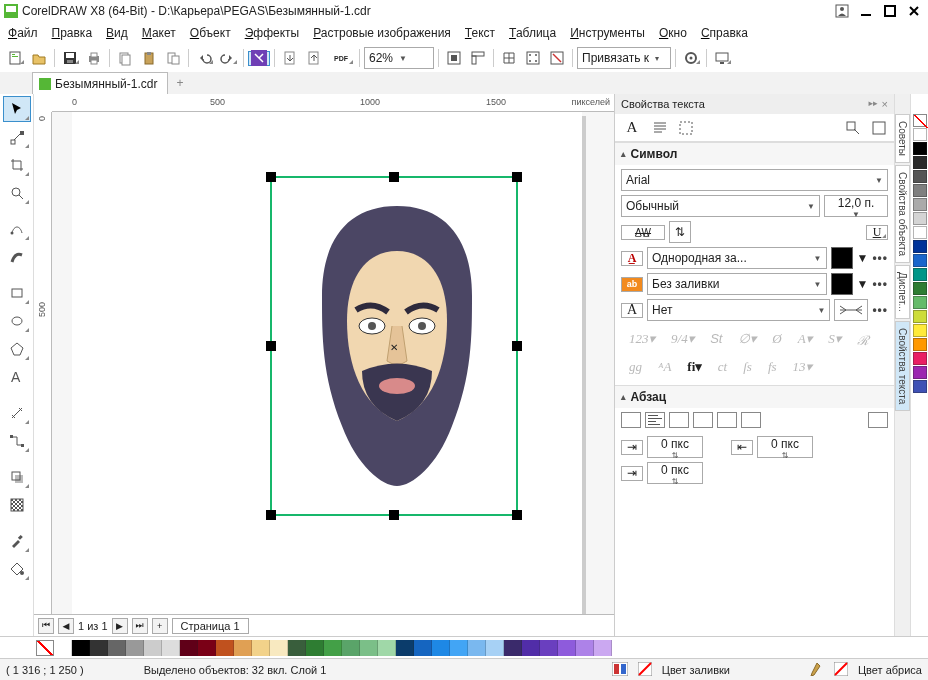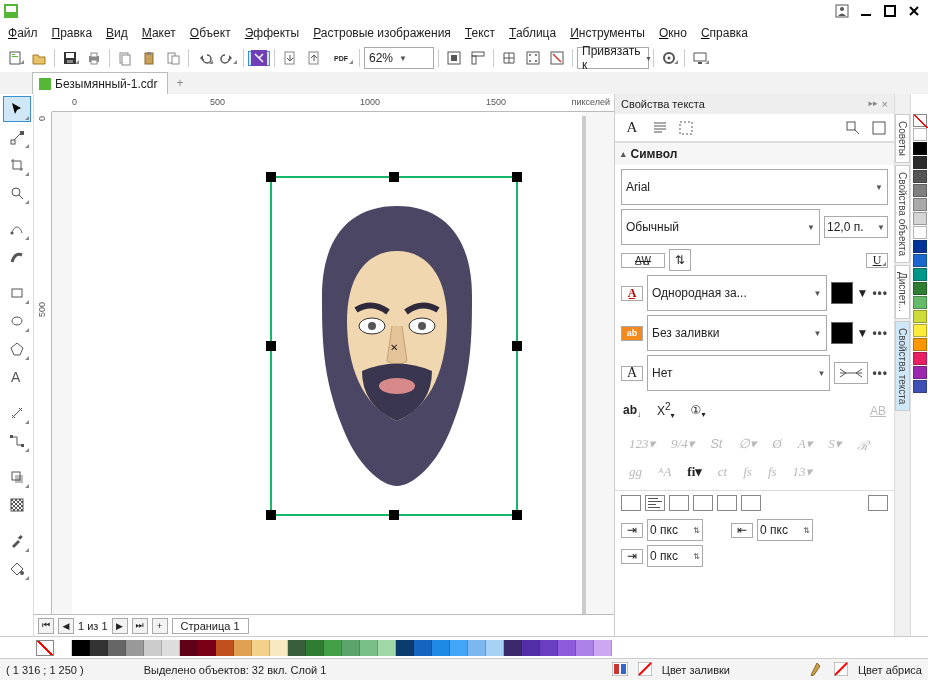--- a/index.html
+++ b/index.html
@@ -68,23 +68,23 @@
 
   
   .rightpanel { width:280px; border-left:1px solid #ccc; background:#fff; display:flex; flex-direction:column; font-size:12px; }
   .panel-title { height:20px; background:#eee; display:flex; align-items:center; padding:0 6px; font-size:11px; justify-content:space-between;}
   .panel-tabs { height:28px; display:flex; align-items:center; gap:4px; padding:0 4px; border-bottom:1px solid #ddd;}
   .panel-section { border-top:1px solid #ddd; }
   .section-header { height:22px; background:#f6f6f6; display:flex; align-items:center; padding:0 6px; font-weight:bold; cursor:default; }
   .section-header::before { content:'▴'; font-size:9px; margin-right:5px; color:#555; }
   .sec-body { padding:4px 6px; display:flex; flex-direction:column; gap:4px; }
   .prop-row { display:flex; align-items:center; gap:4px; }
-  .prop-row .fld { flex:1; height:36px; border:1px solid #aaa; background:#fff; display:flex; align-items:center; padding:0 4px; justify-content:space-between; }
+  .prop-row .fld { flex:1; height:22px; border:1px solid #aaa; background:#fff; display:flex; align-items:center; padding:0 4px; justify-content:space-between; }
   .fld .arr, .spin .arr { font-size:8px; color:#555; }
-  .spin { width:56px; height:22px; border:1px solid #aaa; display:flex; align-items:center; justify-content:space-between; padding:0 2px; }
+  .spin { width:56px; height:22px; border:1px solid #aaa; display:flex; align-items:center; justify-content:space-between; padding:0 2px;flex-direction:column; }
   .smallbtn { width:22px; height:22px; border:1px solid #aaa; display:flex; align-items:center; justify-content:center; }
   .swatch { width:22px; height:22px; background:#000; border:1px solid #666; display:flex;}
   .dots { font-weight:bold; letter-spacing:1px; color:#444; }
   .typo-grid { display:flex; flex-wrap:wrap; gap:10px 16px; padding:6px 8px; }
   .typo-grid span { color:#b9b9b9; font-size:13px; font-family:'Times New Roman', serif; font-style:italic; }
   .typo-grid span.act { color:#222; font-style:normal; font-family:'Segoe UI'; font-weight:bold;}
   .iconstrip { display:flex; gap:4px; padding:4px 6px; }
   .iconstrip .sq { width:20px; height:16px; border:1px solid #888; }
 
   
@@ -100,20 +100,23 @@
 
   
   .statusbar { height:22px; background:#f4f4f4; border-top:1px solid #ccc; display:flex; align-items:center; gap:10px; padding:0 6px; font-size:11px; }
   .statusbar .sep { flex:1; }
 </style>
 </head>
 <body>
 
 <div class="titlebar">
   <div class="logo"></div>
+  <span class="title">
+    <span>CorelDRAW X8 (64-Bit)</span> - <span>D:\Карьера\PEGAS\Безымянный-1.cdr</span>
+  </span>
   <div class="spacer"></div>
   <div class="wbtn">
     <svg width="14" height="14">
         <rect x="1" y="1" width="12" height="12" fill="none" stroke="#555"></rect>
         <circle cx="7" cy="5" r="2" fill="#555"></circle>
         <path d="M3 12 Q7 7 11 12" fill="#555"></path>
       </svg>
   </div>
   <div class="wbtn">
       <svg width="14" height="14">
@@ -268,21 +271,21 @@
         <circle cx="11" cy="11" r="1" fill="#555"></circle>
       </svg>
     </div>
   <div class="tbtn">
       <svg width="16" height="16">
         <rect x="2" y="2" width="12" height="12" fill="none" stroke="#555"></rect>
         <path d="M4 4l8 8" stroke="#c33" stroke-width="1.5"></path>
       </svg>
     </div>
   <div class="tsep"></div>
-  <div class="combo" style="width:72px">
+  <div class="combo" style="width:94px">
       <span>Привязать к</span>
       <span class="arr">▾</span>
     </div>
   <div class="tsep"></div>
   <div class="tbtn">
       <svg width="16" height="16">
         <circle cx="8" cy="8" r="5" fill="none" stroke="#555" stroke-width="2"></circle>
         <circle cx="8" cy="8" r="1.5" fill="#555"></circle>
       </svg>
       <span class="corner"></span>
@@ -571,27 +574,20 @@
               <span>Нет</span>
               <span class="arr">▼</span>
             </div>
           <div class="smallbtn" style="width:34px">
               <svg width="26" height="10">
                 <path d="M2 5L24 5M2 1l6 4-6 4M24 1l-6 4 6 4" stroke="#555" fill="none"></path>
               </svg>
             </div>
           <span class="dots">•••</span>
         </div>
-        <div class="prop-row" style="gap:16px;padding:6px 2px">
-          <span class="act" style="font-weight:bold">ab<sub style="font-size:8px">↓</sub></span>
-          <span>X<sup>2</sup><sub style="font-size:8px">▾</sub></span>
-          <span>①<sub style="font-size:8px">▾</sub></span>
-          <div style="flex:1"></div>
-          <span style="color:#bbb;text-decoration:underline">AB</span>
-        </div>
         <div class="typo-grid">
           <span>123▾</span>
           <span>9/4▾</span>
           <span><i>St</i></span>
           <span>∅▾</span>
           <span>Ø</span>
           <span>A▾</span>
           <span>S▾</span>
           <span><i>ℛ</i></span>
           <span>gg</span>
@@ -599,20 +595,21 @@
           <span class="act">fi▾</span>
           <span>ct</span>
           <span>ſs</span>
           <span>fs</span>
           <span>13▾</span>
         </div>
       </div>
     </div>
 
     <div class="panel-section">
+      <div class="section-header">Абзац</div>
       <div class="iconstrip">
         <div class="sq"></div>
         <div class="sq" style="background:linear-gradient(#555,#555) 2px 2px/10px 1px no-repeat,linear-gradient(#555,#555) 2px 5px/14px 1px no-repeat,linear-gradient(#555,#555) 2px 8px/8px 1px no-repeat,linear-gradient(#555,#555) 2px 11px/12px 1px no-repeat"></div>
         <div class="sq"></div>
         <div class="sq"></div>
         <div class="sq"></div>
         <div class="sq"></div>
         <div style="flex:1"></div>
         <div class="sq"></div>
       </div>

